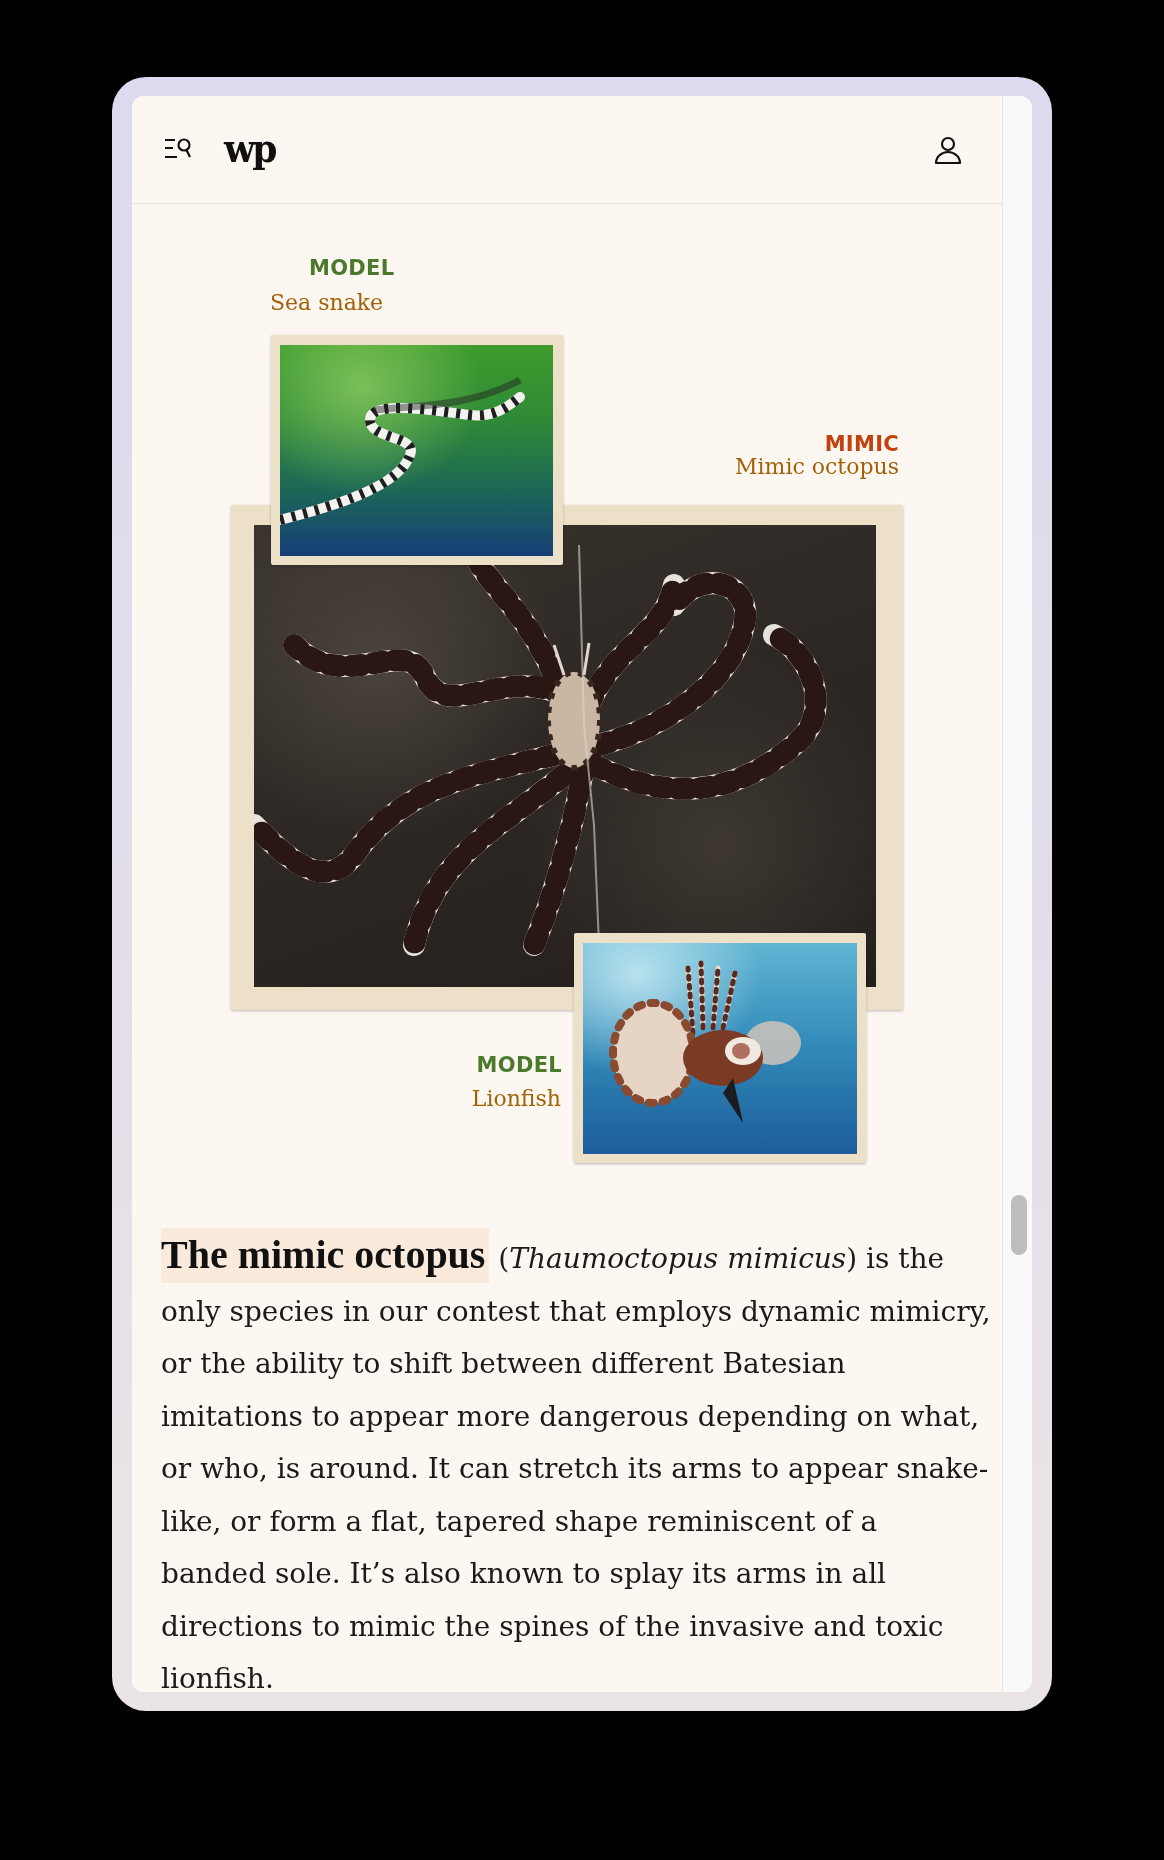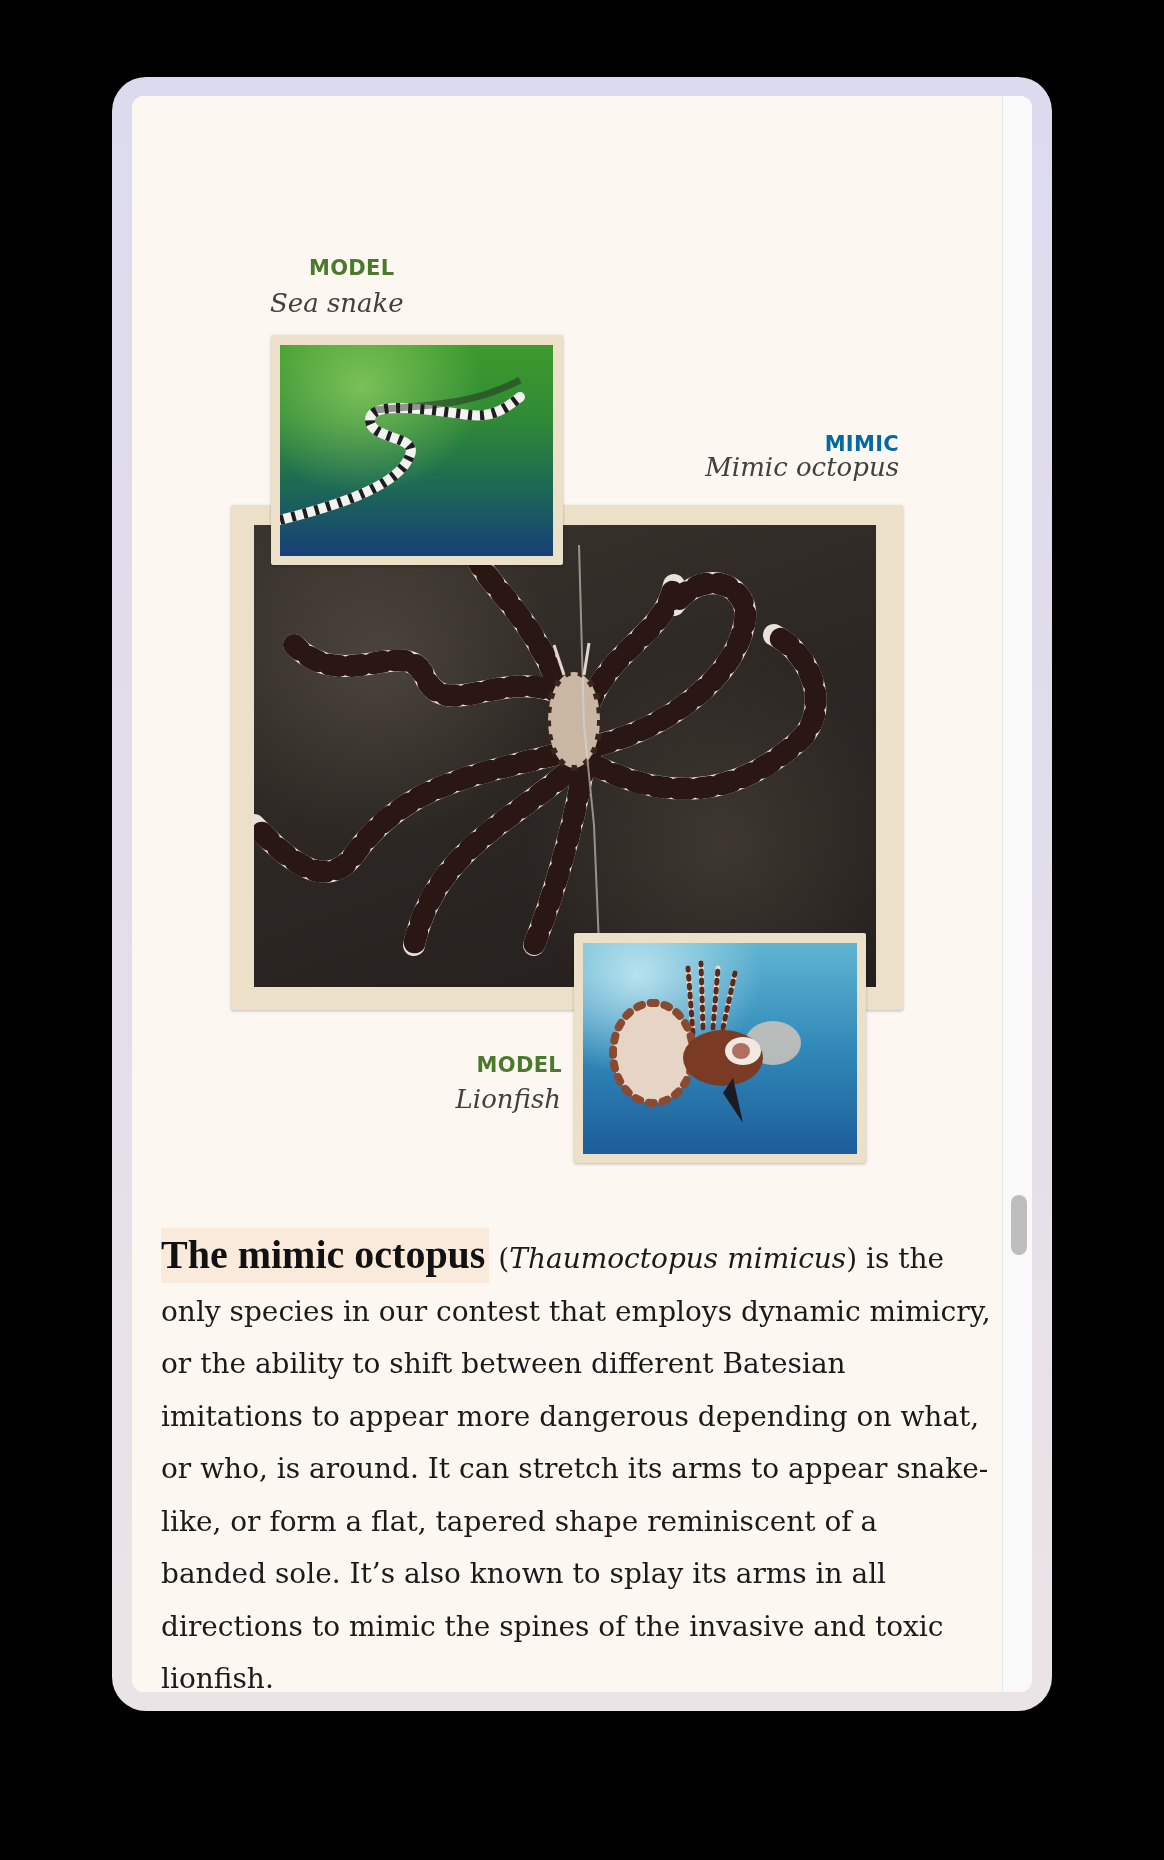--- a/index.html
+++ b/index.html
@@ -37,26 +37,25 @@
     font-family:"DejaVu Serif", serif; font-weight:bold; font-size:40px; line-height:44px;
     color:#111; letter-spacing:-3px; transform:scaleX(0.9); transform-origin:left;
   }
   .user-icon { position:absolute; left:802px; top:40px; width:28px; height:30px; }
 
   .label-kind {
     position:absolute; font-family:"DejaVu Sans", sans-serif; font-weight:bold;
     font-size:21px; letter-spacing:0.3px; line-height:24px;margin-left:36px;
   }
   .label-name {
-    position:absolute; font-family:"DejaVu Serif", serif; font-size:26px; line-height:32px; color:#404040;
+    position:absolute; font-family:"DejaVu Serif", serif; font-size:22px; line-height:32px; color:#a16207;
     white-space:nowrap;
-    font-style:italic;
   }
   .green { color:#4b7a2d; }
-  .orange { color:#0369a1; }
+  .orange { color:#c2410c; }
 
   .card {
     position:absolute; background:#ece1c8;
     box-shadow:0 1px 3px rgba(0,0,0,0.25);
     border-radius:2px;
   }
   .card .photo { position:absolute; overflow:hidden; }
 
   .snake-photo {
     background:
@@ -86,20 +85,38 @@
   .sci { font-style:italic; }
 </style>
 </head>
 <body>
 
 <div class="frame"></div>
 
 <div class="page">
   <div class="content">
 
+    <div class="header">
+      <div class="menu-icon">
+        <svg width="28" height="24" viewBox="0 0 28 24">
+          <line x1="0" y1="3" x2="10" y2="3" stroke="#111" stroke-width="2.2"></line>
+          <line x1="0" y1="11" x2="8" y2="11" stroke="#111" stroke-width="2.2"></line>
+          <line x1="0" y1="20" x2="12" y2="20" stroke="#111" stroke-width="2.2"></line>
+          <circle cx="19" cy="8" r="5.5" fill="none" stroke="#111" stroke-width="2.2"></circle>
+          <line x1="21.5" y1="13" x2="25" y2="20" stroke="#111" stroke-width="2.2"></line>
+        </svg>
+      </div>
+      <div class="logo">wp</div>
+      <div class="user-icon">
+        <svg width="28" height="30" viewBox="0 0 28 30">
+          <circle cx="14" cy="8" r="6" fill="none" stroke="#111" stroke-width="2.2"></circle>
+          <path d="M2 27 A12 11 0 0 1 26 27 Z" fill="none" stroke="#111" stroke-width="2.2" stroke-linejoin="round"></path>
+        </svg>
+      </div>
+    </div>
 
     <div class="label-kind green" style="left:141px; top:160px;">MODEL</div>
     <div class="label-name" style="left:138px; top:191px;">Sea snake</div>
 
     <div class="label-kind orange" style="right:103px; top:336px; text-align:right;">MIMIC</div>
     <div class="label-name" style="right:103px; top:355px; text-align:center;">Mimic octopus</div>
 
     <div class="card" style="left:99px; top:409px; width:672px; height:505px;">
       <div class="photo octo-photo" style="left:23px; top:20px; width:622px; height:462px;">
         <svg width="622" height="462" viewBox="0 0 622 462">

